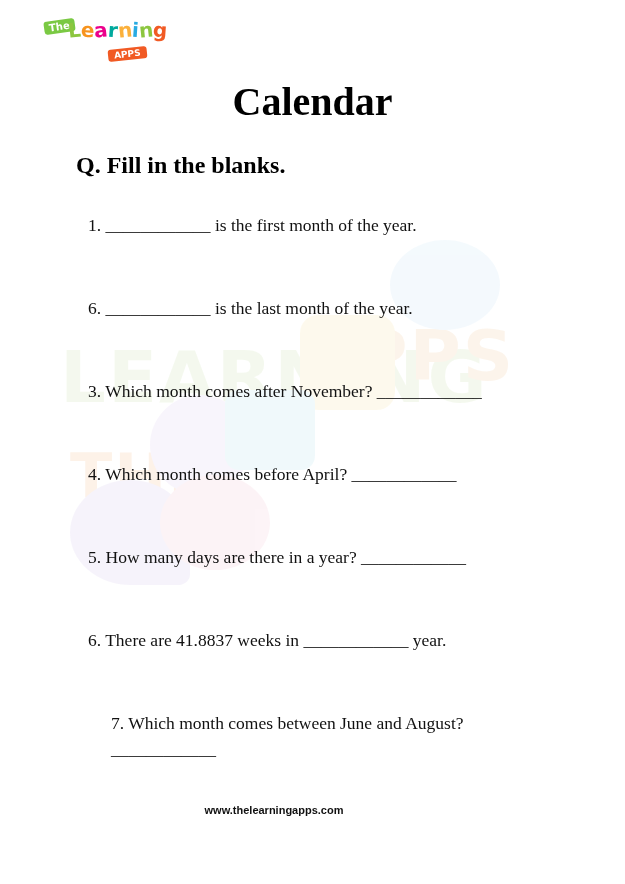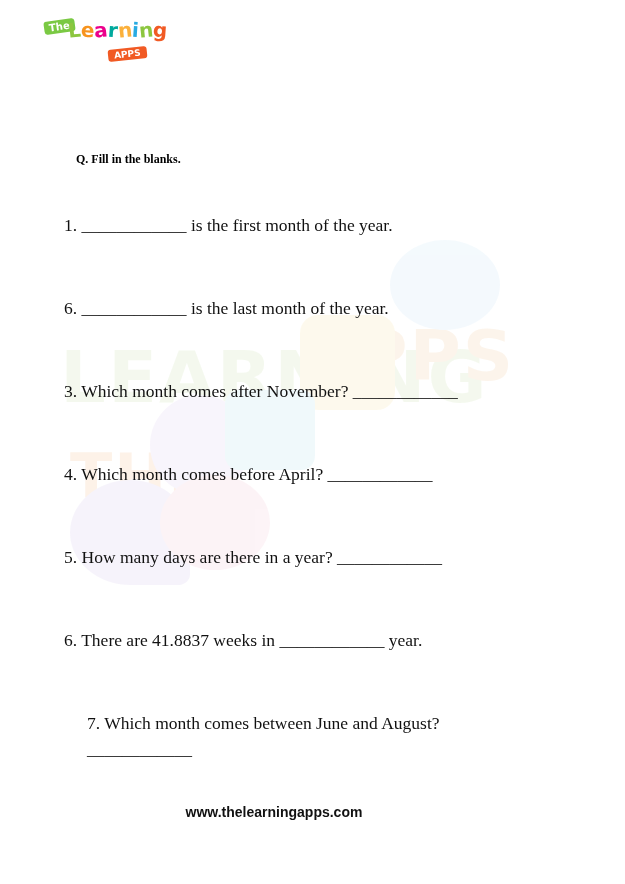--- a/index.html
+++ b/index.html
@@ -96,49 +96,49 @@
     font-family: "Liberation Serif", serif;
     font-size: 40px;
     font-weight: 700;
     color: #000000;
     letter-spacing: 0px;
   }
   .prompt {
     position: absolute;
     left: 76px;
     top: 152px;
-    font-size: 12px;
+    font-size: 24px;
     font-weight: 700;
     color: #000000;
   }
 
   
   .questions {
     position: absolute;
-    left: 64px;
+    left: 88px;
     top: 212px;
     width: 480px;
   }
   .question {
     font-size: 17.5px;
     line-height: 26px;
     color: #111111;
     margin-bottom: 57px;
   }
   .question:last-child { margin-bottom: 0; margin-left: 23px; }
 
   
   .footer {
     position: absolute;
     left: 0;
     top: 804px;
     width: 548px;
     text-align: center;
     font-family: "Liberation Sans", sans-serif;
-    font-size: 14px;
+    font-size: 11px;
     font-weight: 700;
     color: #111111;
   }
 </style>
 </head>
 <body>
 
 <div class="page">
 
   <div class="watermark">
@@ -152,20 +152,21 @@
     <div style="position:absolute;left:70px;top:255px;width:120px;height:105px;border-radius:50% 50% 10% 50%;background:#d9cdee;"></div>
     <div style="position:absolute;left:160px;top:250px;width:110px;height:95px;border-radius:50%;background:#f6cbd9;"></div>
   </div>
 
   <div class="logo">
     <div class="logo-the">The</div>
     <div class="logo-word" id="logo-word"><span style="color: rgb(140, 198, 63); transform: rotate(-6deg);">L</span><span style="color: rgb(247, 148, 30); transform: rotate(4deg);">e</span><span style="color: rgb(236, 0, 140); transform: rotate(-6deg);">a</span><span style="color: rgb(0, 169, 157); transform: rotate(4deg);">r</span><span style="color: rgb(251, 176, 59); transform: rotate(-6deg);">n</span><span style="color: rgb(41, 171, 226); transform: rotate(4deg);">i</span><span style="color: rgb(140, 198, 63); transform: rotate(-6deg);">n</span><span style="color: rgb(241, 90, 36); transform: rotate(4deg);">g</span></div>
     <div class="logo-apps">APPS</div>
   </div>
 
+  <div class="title">Calendar</div>
 
   <div class="prompt">Q. Fill in the blanks.</div>
 
   <div class="questions">
     <div class="question">1. ____________ is the first month of the year.</div>
     <div class="question">6. ____________ is the last month of the year.</div>
     <div class="question">3. Which month comes after November? ____________</div>
     <div class="question">4. Which month comes before April? ____________</div>
     <div class="question">5. How many days are there in a year? ____________</div>
     <div class="question">6. There are 41.8837 weeks in ____________ year.</div>

